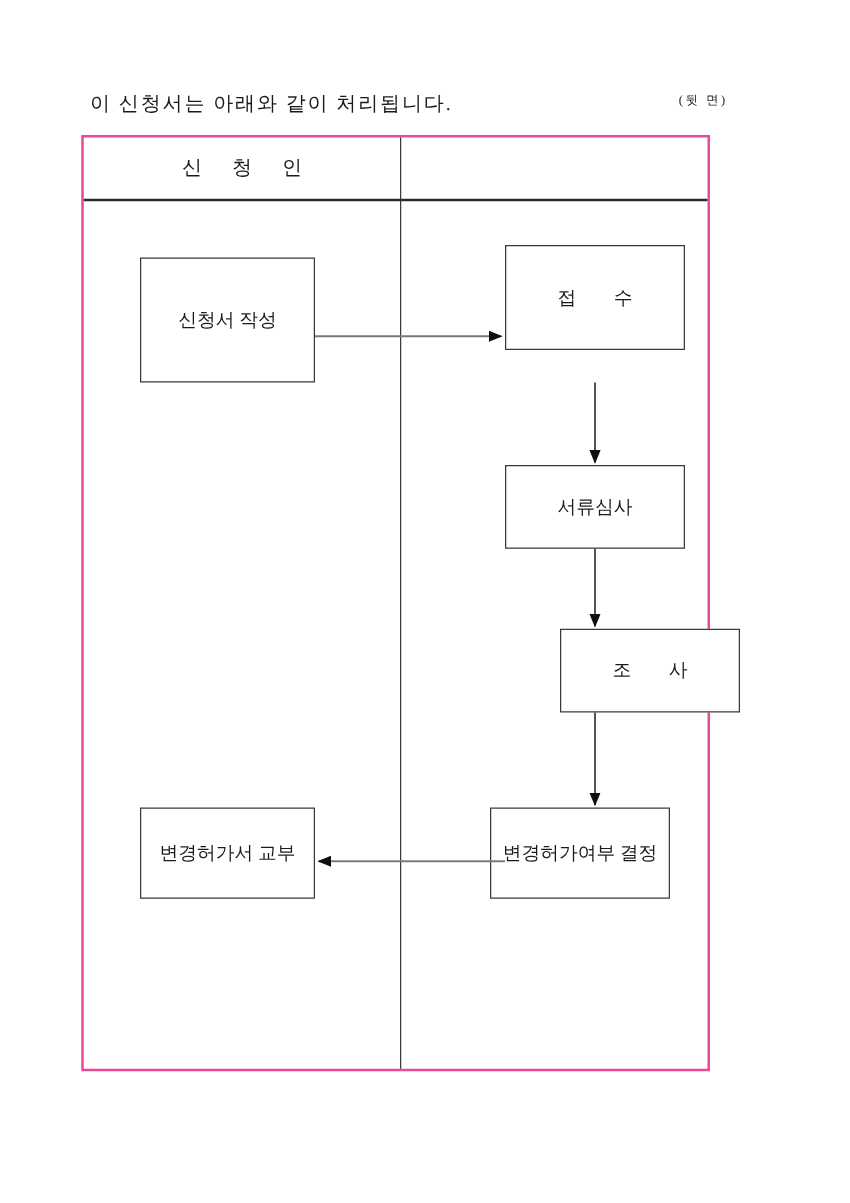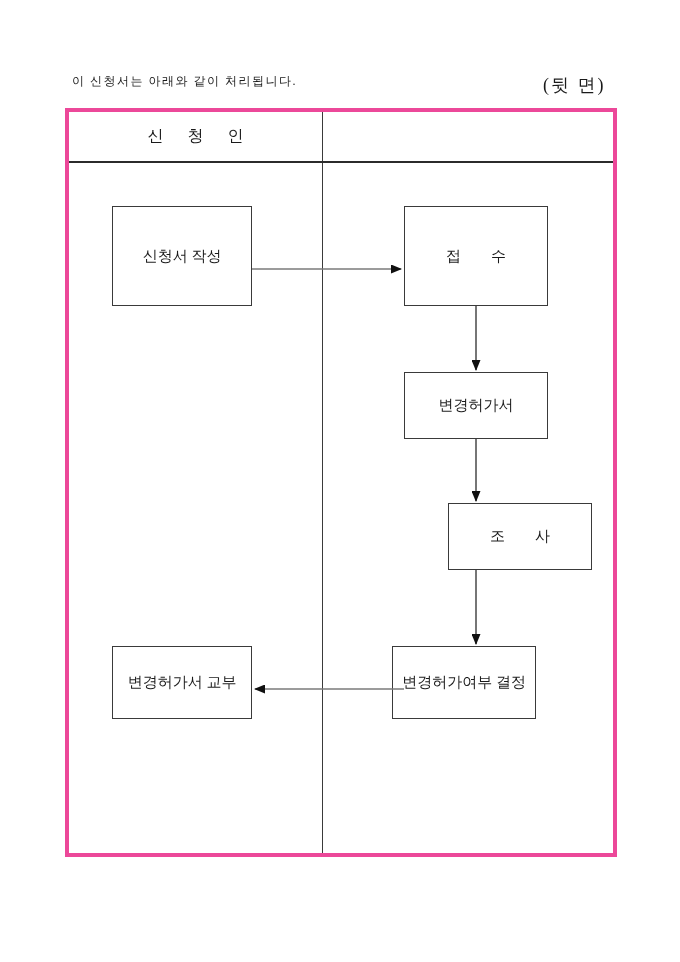--- a/index.html
+++ b/index.html
@@ -11,36 +11,36 @@
   }
   .page {
     position: relative;
     width: 680px; height: 962px;
     background: #ffffff;
     overflow: hidden;
   }
   .top-note {
     position: absolute;
     left: 72px; top: 73px;
-    font-size: 12px;
+    font-size: 16px;
     letter-spacing: 1.5px;
     white-space: pre;
   }
   .side-label {
     position: absolute;
     left: 543px; top: 73px;
-    font-size: 18px;
+    font-size: 10px;
     letter-spacing: 2px;
     white-space: pre;
   }
   .doc-table {
     position: absolute;
     left: 65px; top: 108px;
-    width: 552px; height: 749px;
-    border: 4px solid #ec4899;
+    width: 503px; height: 749px;
+    border: 2px solid #ec4899;
     background: transparent;
     text-align: center;
   }
   .header-row {
     position: absolute;
     left: 0; top: 0;
     width: 100%; height: 51px;
     border-bottom: 2px solid #2b2b2b;
     display: flex;
   }
@@ -64,21 +64,21 @@
     border: 1px solid #3a3a3a;
     background: #ffffff;
     display: flex;
     align-items: center;
     justify-content: center;
     font-size: 15px;
     white-space: pre;
     z-index: 2;
   }
   .node-write      { left: 112px; top: 206px; width: 140px; height: 100px; }
-  .node-receipt    { left: 404px; top: 206px; width: 144px; height: 100px; }
+  .node-receipt    { left: 404px; top: 196px; width: 144px; height: 84px; }
   .node-review     { left: 404px; top: 372px; width: 144px; height:  67px; }
   .node-invest     { left: 404px; top: 503px; width: 144px; height:  67px; margin-left: 44px; }
   .node-decision   { left: 392px; top: 646px; width: 144px; height:  73px; }
   .node-issue      { left: 112px; top: 646px; width: 140px; height:  73px; }
   svg.arrow-layer {
     position: absolute;
     left: 0; top: 0;
     width: 680px; height: 962px;
     pointer-events: none;
     z-index: 3;
@@ -97,21 +97,21 @@
     <div class="col-divider"></div>
     <div class="header-row">
       <div class="header-cell left">신      청      인</div>
     </div>
   </div>
 
   <div class="node node-write">신청서 작성</div>
 
   <div class="node node-receipt">접        수</div>
 
-  <div class="node node-review">변경허가서</div>
+  <div class="node node-review">서류심사</div>
 
   <div class="node node-invest">조        사</div>
 
   <div class="node node-decision">변경허가여부 결정</div>
 
   <div class="node node-issue">변경허가서 교부</div>
 
   <svg class="arrow-layer" viewBox="0 0 680 962" xmlns="http://www.w3.org/2000/svg">
     <defs>
       <marker id="ah" markerWidth="11" markerHeight="9" refX="10" refY="4.5" orient="auto" markerUnits="userSpaceOnUse">

